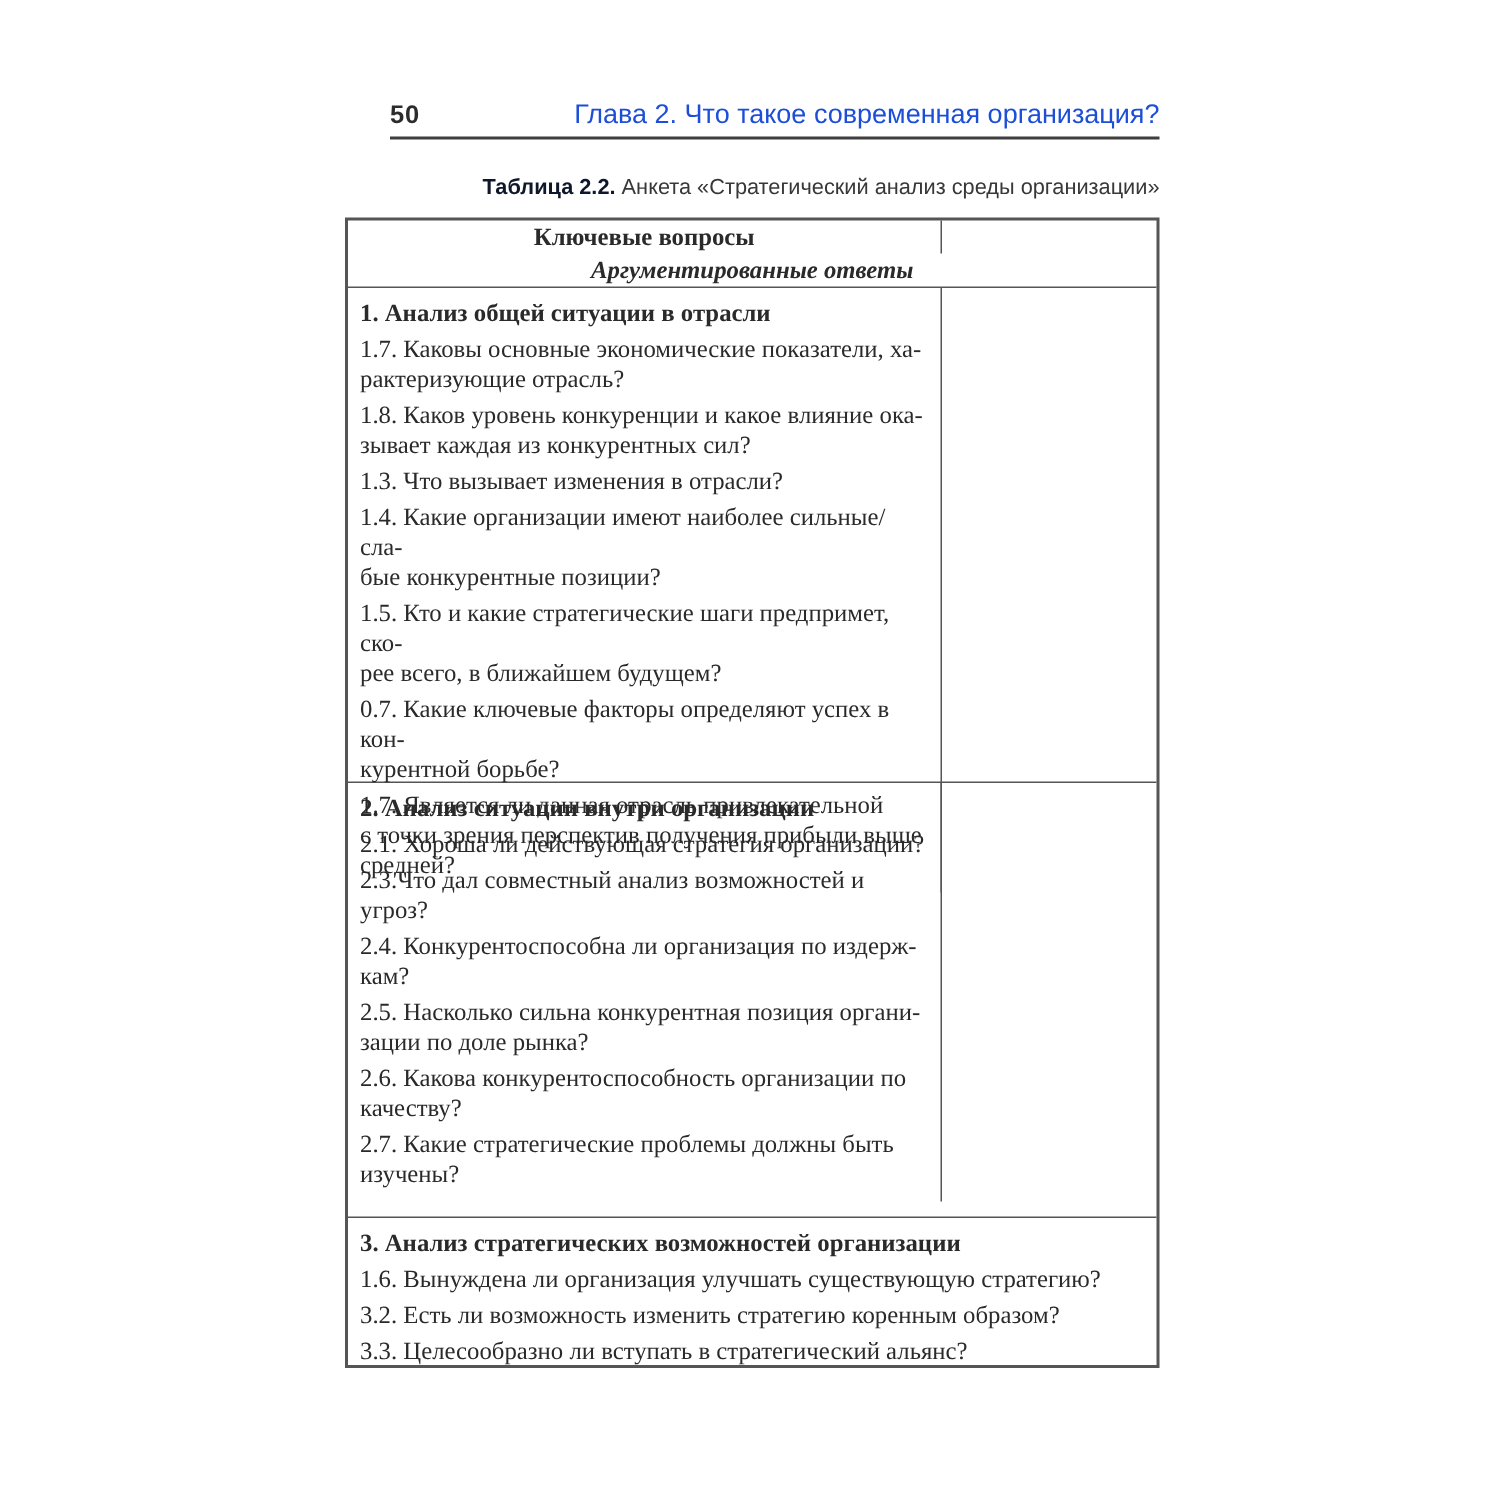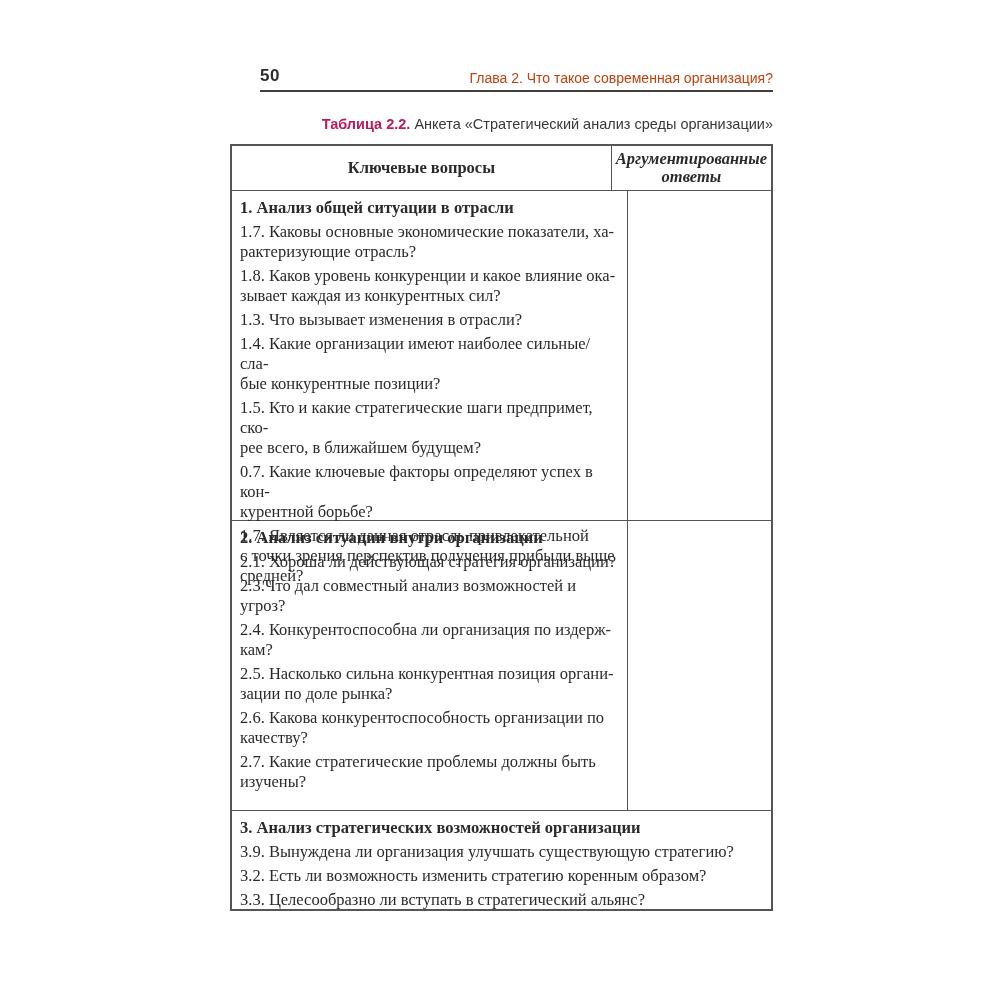--- a/index.html
+++ b/index.html
@@ -31,46 +31,46 @@
     font-family: "Liberation Sans", sans-serif;
     margin-left: 30px;
   }
   .page-number {
     font-size: 17px;
     font-weight: bold;
     color: #2c2c2c;
     letter-spacing: 0.5px;
   }
   .chapter-title {
-    font-size: 14px;
-    color: #c2410c;
+    font-size: 18px;
+    color: #1d4ed8;
   }
   
   .table-caption {
     margin-top: 24px;
     text-align: right;
     font-family: "Liberation Sans", sans-serif;
     font-size: 14.5px;
     color: #383838;
   }
   .table-caption .cap-label {
     font-weight: bold;
-    color: #be185d;
+    color: #0f172a;
     margin-top: 31px;
   }
   
   .doc-table {
     margin-top: 12px;
     border: 2px solid #555555;
     font-family: "Liberation Serif", serif;
     font-size: 16.5px;
     color: #2a2a2a;
     box-sizing: border-box;
   }
-  .doc-table * { box-sizing: border-box; }
+  .doc-table * { box-sizing: border-box; flex-direction: column; }
   .t-row {
     display: flex;
     align-items: stretch;
   }
   .t-head {
     height: 45px;
     border-bottom: 1.5px solid #555555;
   }
   .t-cell-left {
     width: 396px;
@@ -162,20 +162,20 @@
           <div class="question">2.6. Какова конкурентоспособность организации по
 качеству?</div>
           <div class="question">2.7. Какие стратегические проблемы должны быть
 изучены?</div>
         </div>
         <div class="t-cell-right"></div>
       </div>
 
       <div class="section-3">
         <div class="section-title">3. Анализ стратегических возможностей организации</div>
-        <div class="question">3.9. Вынуждена ли организация улучшать существующую стратегию?</div>
+        <div class="question">1.6. Вынуждена ли организация улучшать существующую стратегию?</div>
         <div class="question">3.2. Есть ли возможность изменить стратегию коренным образом?</div>
         <div class="question">3.3. Целесообразно ли вступать в стратегический альянс?</div>
       </div>
 
     </div>
   </div>
 </div>
 
 </body></html>

